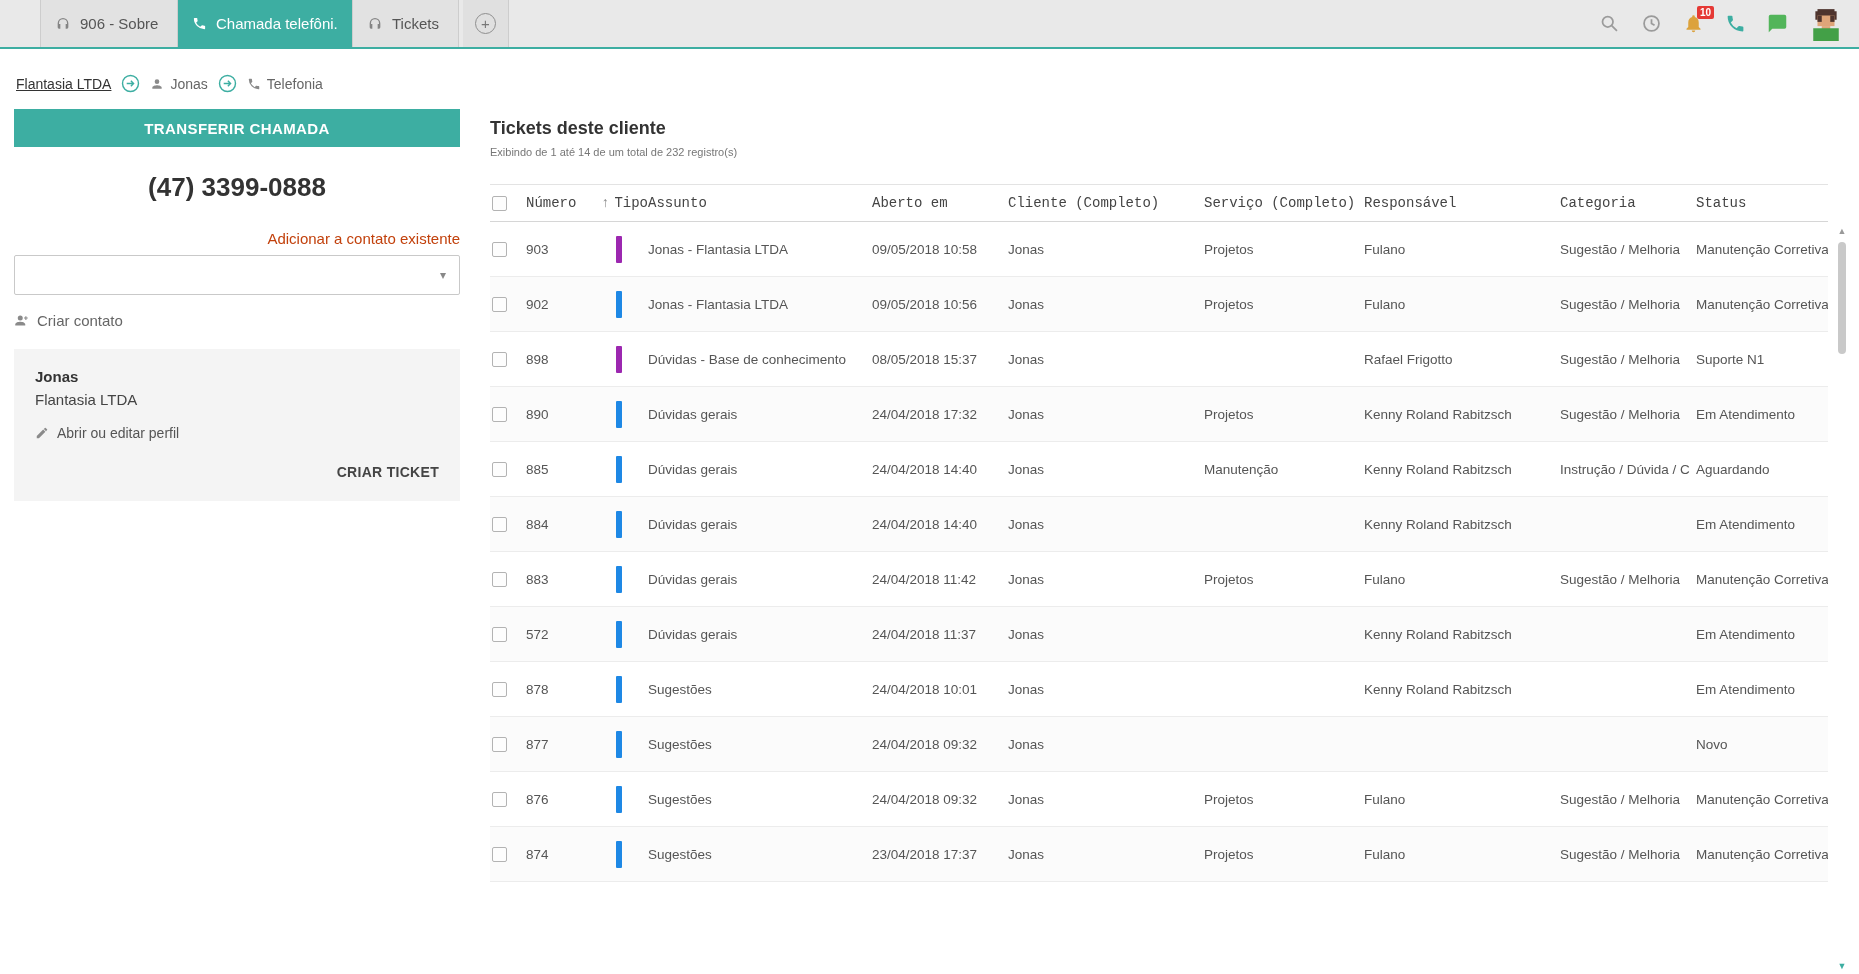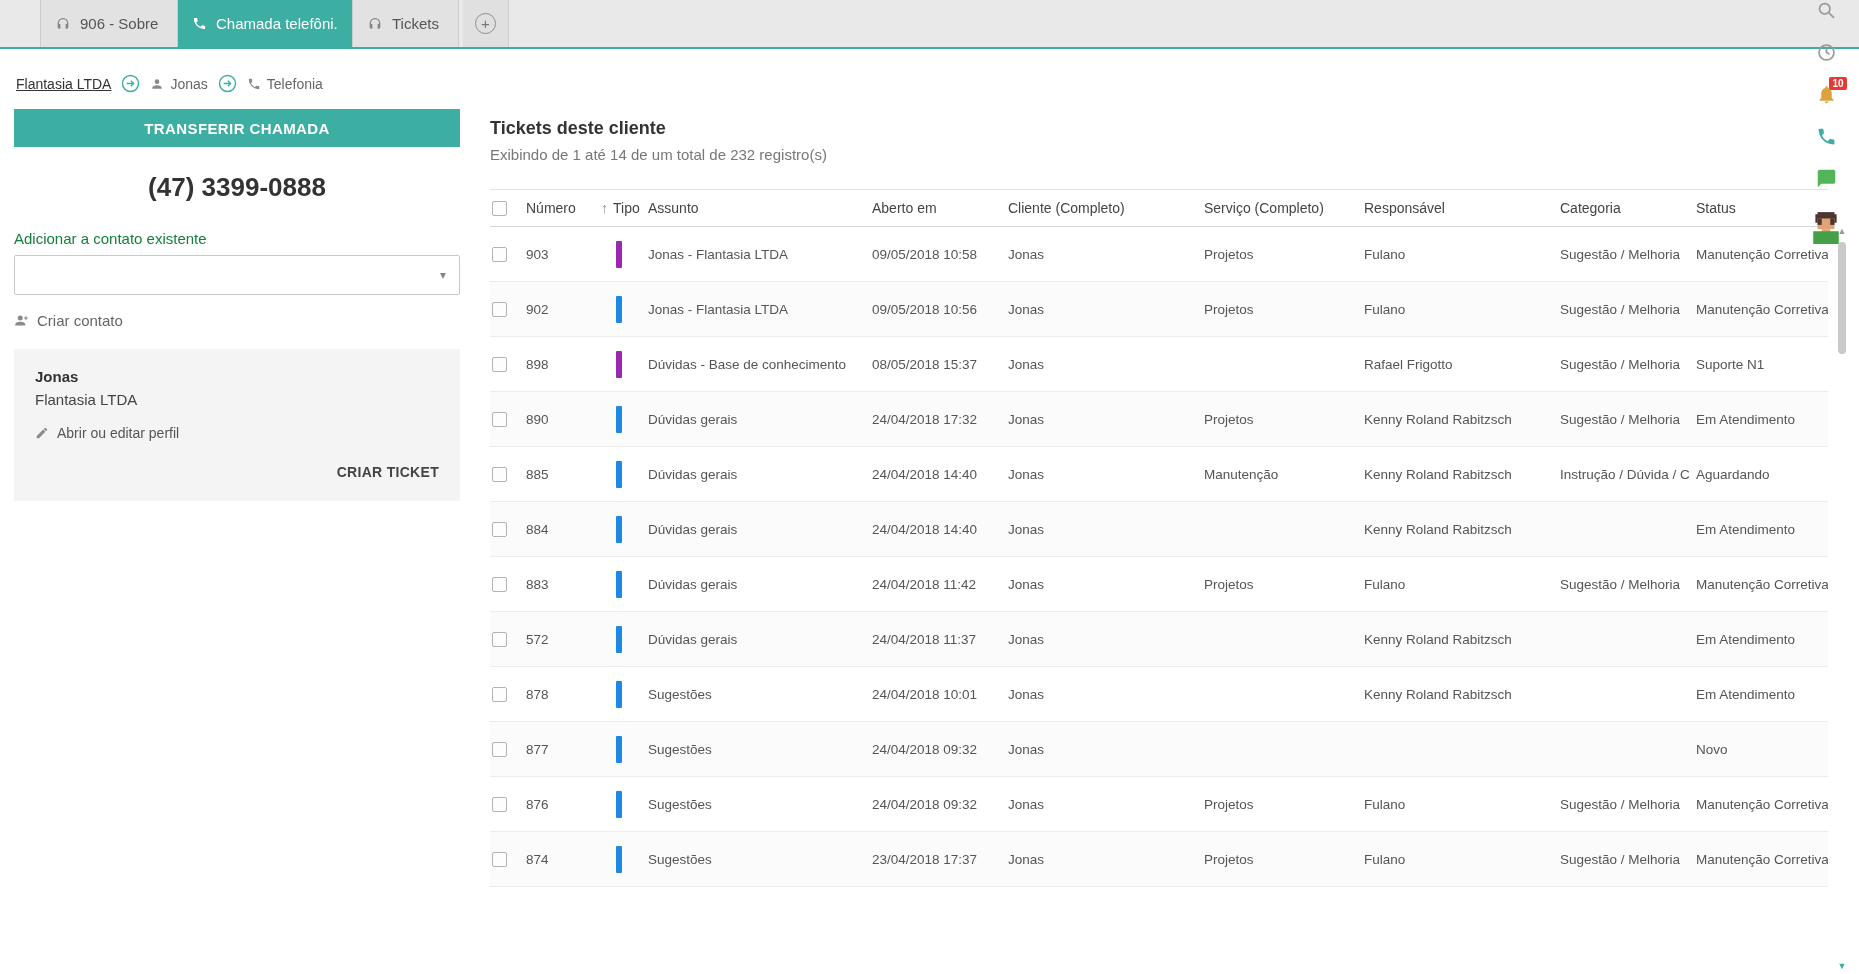--- a/index.html
+++ b/index.html
@@ -32,21 +32,21 @@
   .tab.active svg { color: #fff; }
   .tab-label { overflow: hidden; text-overflow: clip; }
   .tab-add {
     width: 46px; display: flex; align-items: center; justify-content: center;
     background: #e0e0e0; border-right: 1px solid #cdcdcd; margin-left: 4px;
   }
   .plus-circle {
     width: 21px; height: 21px; border: 1px solid #8f8f8f; border-radius: 50%;
     color: #777; font-size: 15px; line-height: 19px; text-align: center;
   }
-  .topbar-icons { display: flex; align-items: center; gap: 21px; padding-right: 16px; flex-direction: column; }
+  .topbar-icons { display: flex; align-items: center; gap: 21px; padding-right: 16px; }
   .top-icon { position: relative; color: #9b9b9b; }
   .badge {
     position: absolute; top: -7px; right: -10px;
     background: #e53935; color: #fff; font-size: 10px; font-weight: bold;
     padding: 1px 3px; border-radius: 2px; line-height: 11px;
   }
 
   
   .breadcrumb {
     display: flex; align-items: center; gap: 10px;
@@ -58,57 +58,57 @@
 
   
   .layout { display: flex; padding-left: 14px; align-items: flex-start; }
   .call-panel { width: 446px; flex: none; }
   .transfer-btn {
     height: 38px; background: #3daea2; color: #fff;
     font-size: 15px; font-weight: bold; letter-spacing: .4px;
     display: flex; align-items: center; justify-content: center; cursor: pointer;
   }
   .phone-number { text-align: center; font-size: 26px; font-weight: bold; color: #333; margin: 25px 0 27px; }
-  .field-label { font-size: 15px; color: #15803d; margin-bottom: 8px; }
+  .field-label { font-size: 15px; color: #c2410c; margin-bottom: 8px; text-align: right; }
   .contact-select {
     height: 40px; border: 1px solid #c9c9c9; border-radius: 2px; background: #fff;
     display: flex; align-items: center; justify-content: flex-end; padding: 0 13px;
     color: #888; font-size: 12px; cursor: pointer;
   }
   .create-contact { display: flex; align-items: center; gap: 8px; margin-top: 17px; font-size: 15px; color: #666; cursor: pointer; }
   .contact-card { margin-top: 20px; background: #f4f4f4; padding: 19px 21px 21px; }
   .contact-name { font-size: 15px; font-weight: bold; color: #333; }
   .contact-company { font-size: 15px; color: #444; margin-top: 6px; }
   .edit-profile { display: flex; align-items: center; gap: 8px; margin-top: 17px; font-size: 14px; color: #555; cursor: pointer; }
   .create-ticket { text-align: right; font-size: 14px; font-weight: bold; color: #444; letter-spacing: .3px; margin-top: 23px; cursor: pointer; }
 
   
   .main { width: 1338px; margin-left: 30px; flex: none; }
   .tickets-header { display: flex; align-items: center; margin: 9px 0 26px; }
   .tickets-title { font-size: 18px; font-weight: bold; color: #333; }
-  .tickets-subtitle { font-size: 15px; color: #777; margin-top: 7px; }
+  .tickets-subtitle { font-size: 11px; color: #777; margin-top: 7px; }
   .header-right { margin-left: auto; display: flex; align-items: center; gap: 10px; }
   .options-btn {
     height: 37px; background: #e2e2e2; padding: 0 13px;
     display: flex; align-items: center; gap: 9px;
     font-size: 14px; font-weight: bold; color: #444; cursor: pointer;
   }
   .options-dots { color: #777; font-weight: normal; font-size: 15px; }
   .filter-input {
     width: 452px; height: 40px; border: 1px solid #ccc; border-radius: 0;
     padding: 0 13px; font-size: 15px; color: #555; font-family: inherit; background: #fff;
   }
   .tool-icon { width: 30px; display: flex; justify-content: center; color: #777; cursor: pointer; }
 
   
   table { width: 100%; border-collapse: collapse; table-layout: fixed; font-size: 13.5px; color: #555; }
   thead th {
     height: 37px; text-align: left; font-weight: normal; color: #444; font-size: 14px;
     border-top: 1px solid #e3e3e3; border-bottom: 1px solid #d6d6d6;
-    padding: 0 6px; white-space: nowrap;
+    padding: 0 6px; white-space: nowrap; font-family: Liberation Mono, monospace;
   }
   tbody td {
     height: 55px; border-bottom: 1px solid #ececec;
     padding: 0 6px; white-space: nowrap; overflow: hidden;
   }
   tbody tr:nth-child(even) { background: #fbfbfb; }
   tbody tr { cursor: pointer; }
   .c-check { padding-left: 2px; }
   .checkbox {
     width: 15px; height: 15px; border: 1px solid #b3b3b3; border-radius: 2px;

